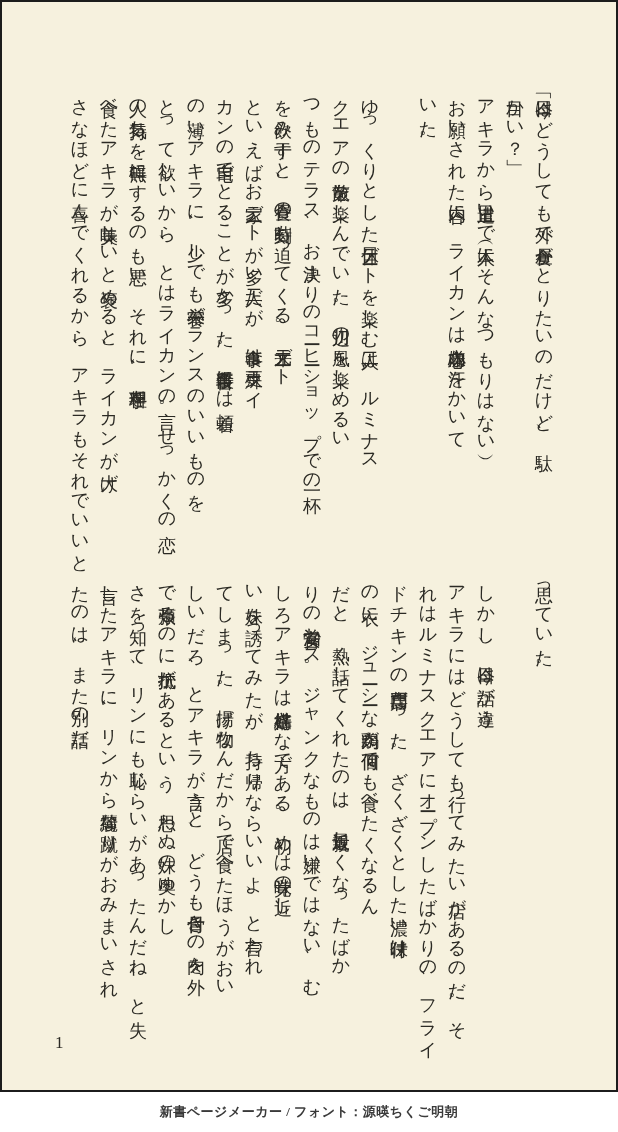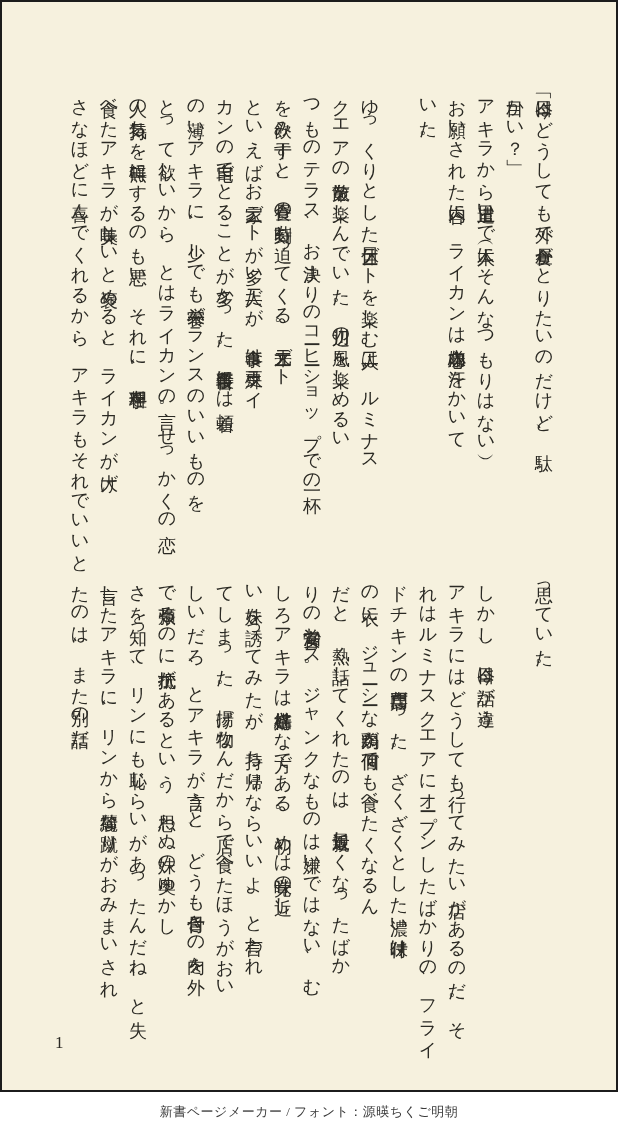--- a/index.html
+++ b/index.html
@@ -55,20 +55,21 @@
     height: 40px;
     display: flex;
     align-items: center;
     justify-content: center;
     background: var(--canvas-bg, #ffffff);
   }
   .credit {
     font-size: 13px;
     letter-spacing: 0.5px;
     color: var(--footer-text, #3a3a3a);
+    font-weight: bold;
   }
 </style>
 </head>
 <body>
 
 <div class="canvas">
   <div class="page">
     <div class="vtext block-top">「今日はどうしても外で昼食がとりたいのだけど、駄
 目かい？」
 アキラから上目遣いで（本人にそんなつもりはない）

